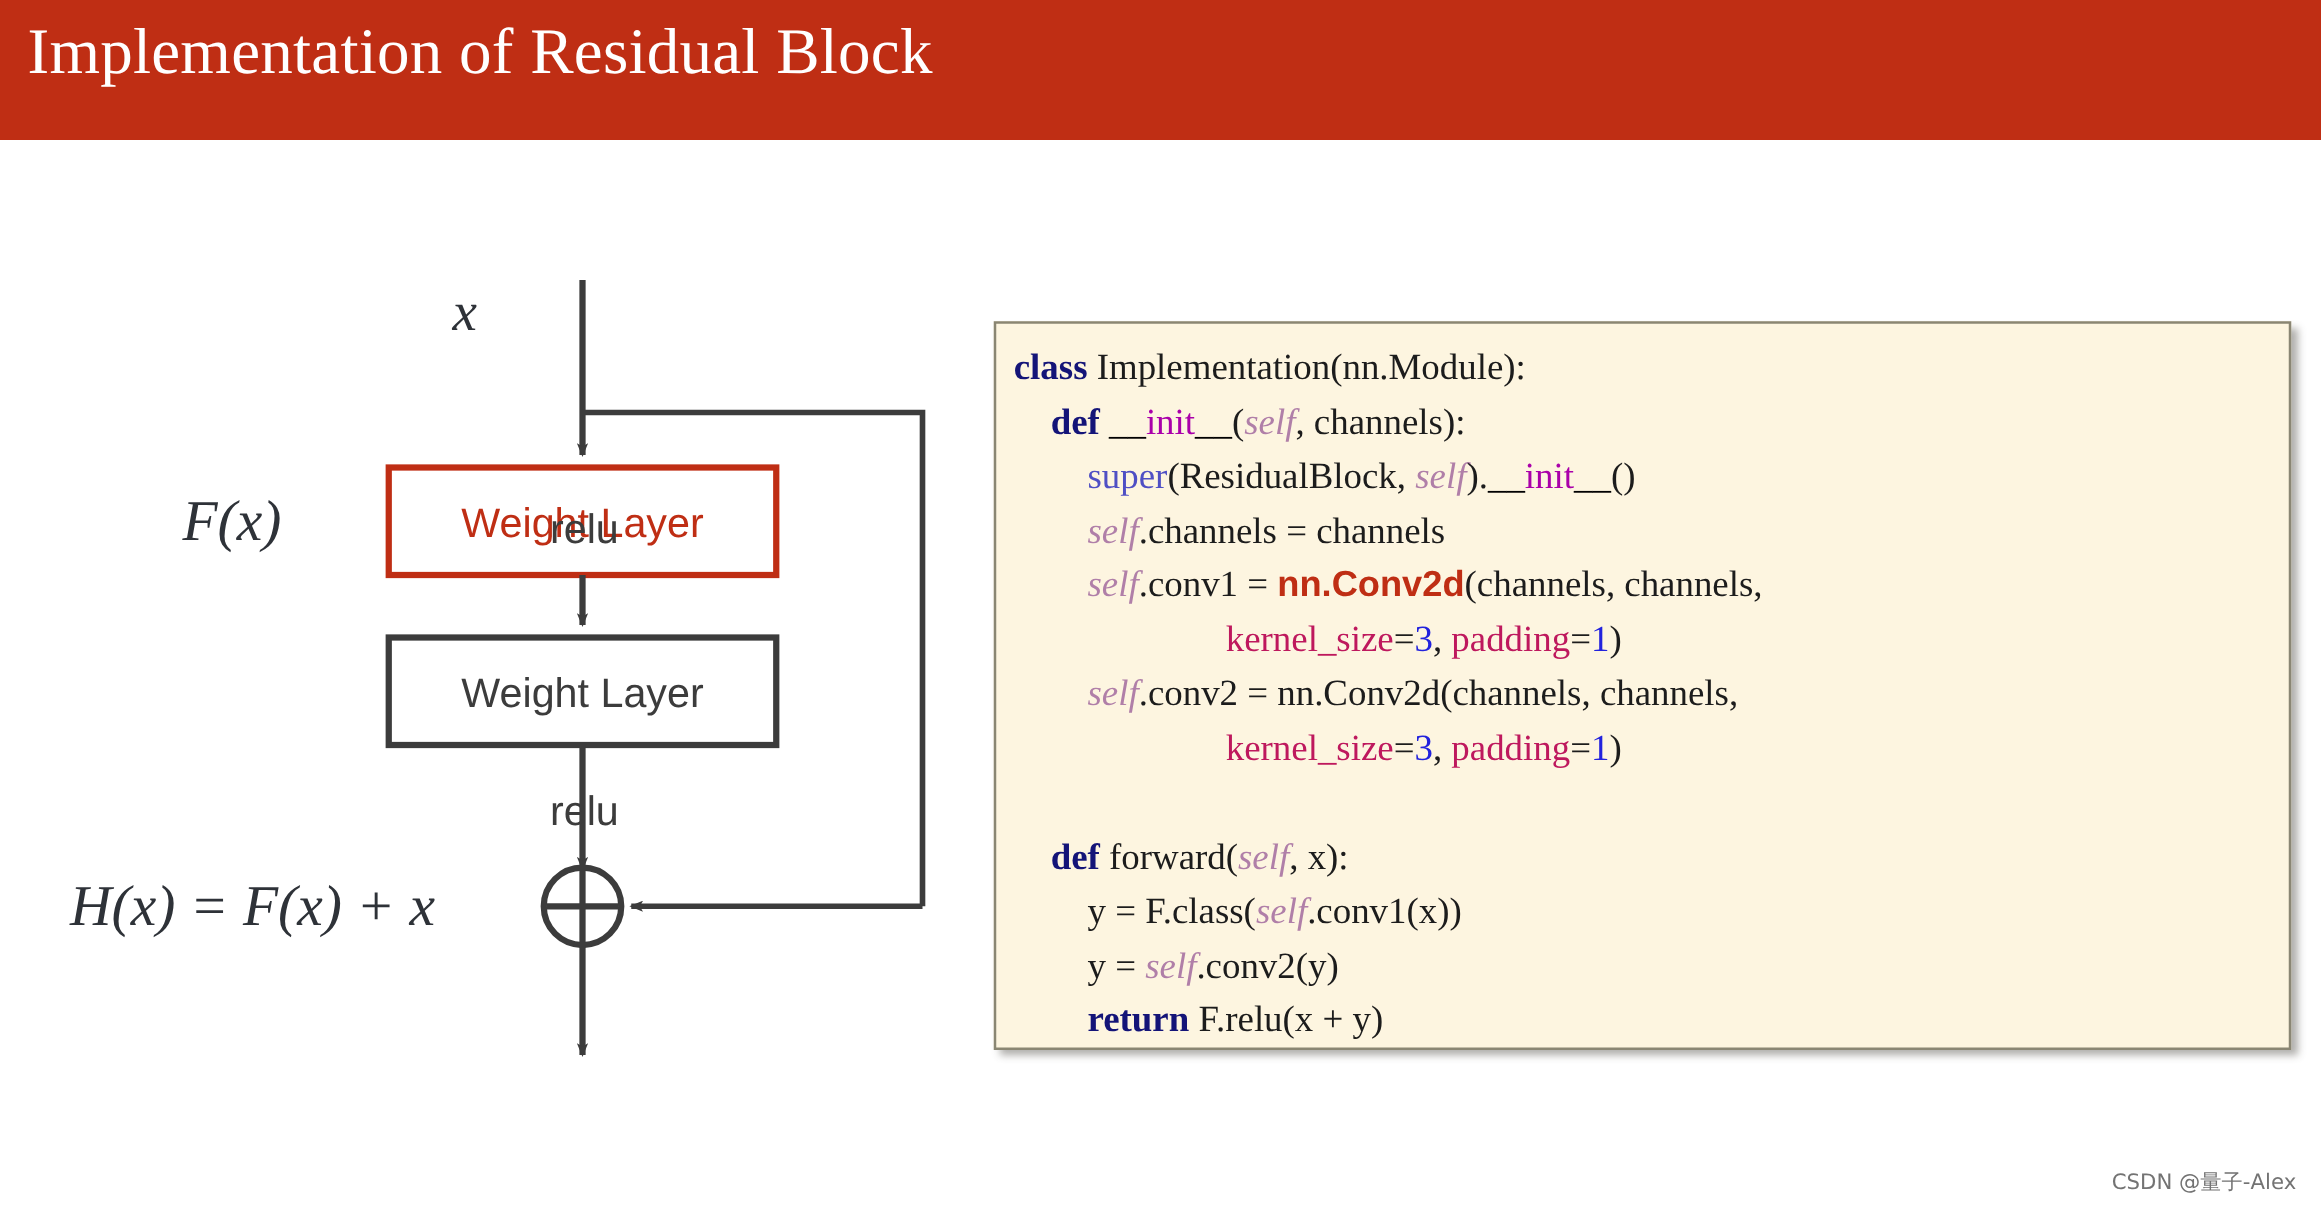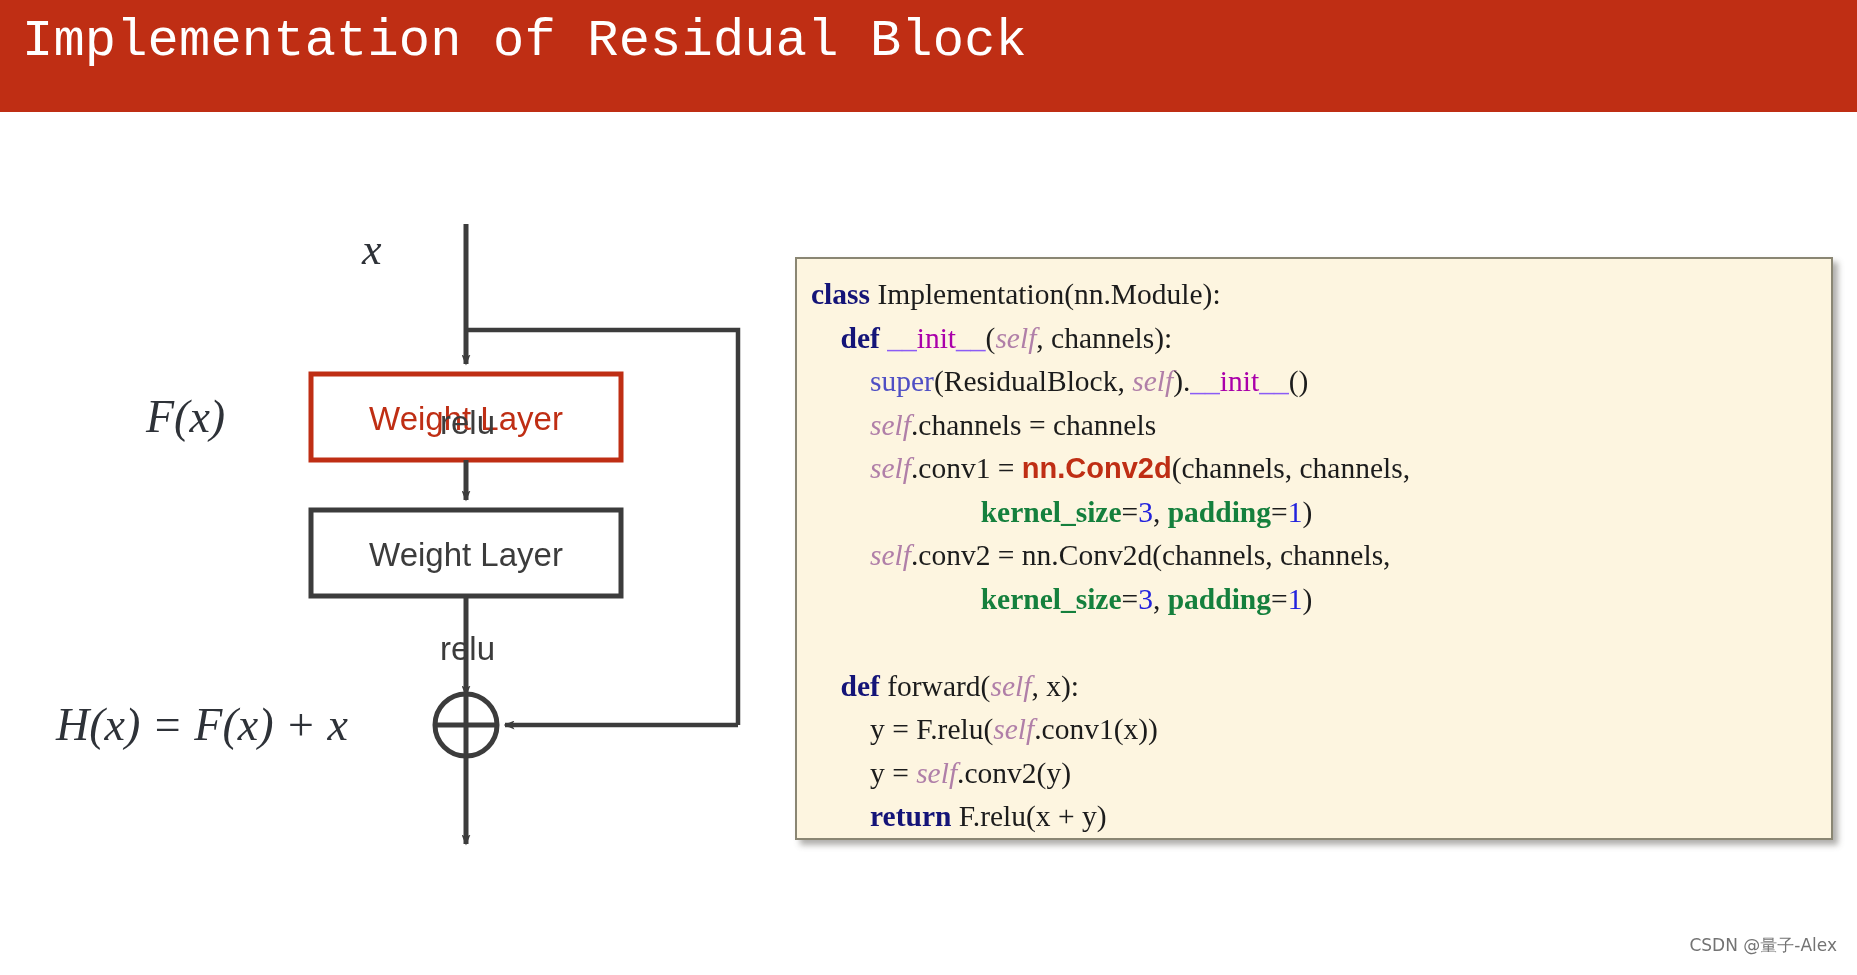--- a/index.html
+++ b/index.html
@@ -21,21 +21,21 @@
     left: 0;
     top: 0;
     width: 1857px;
     height: 112px;
     background: #BF2E14;
   }
   #title-text {
     position: absolute;
     left: 22px;
     top: 12px;
-    font-family: Liberation Mono, monospace;
+    font-family: Liberation Serif, serif;
     font-size: 52px;
     font-weight: 400;
     color: #ffffff;
     letter-spacing: 0.2px;
     white-space: nowrap;
   }
 
   
   #diagram-panel {
     position: absolute;
@@ -89,24 +89,24 @@
     margin: 0;
     font-family: "Liberation Serif", serif;
     font-size: 29.5px;
     line-height: 43.5px;
     white-space: pre;
     color: #1C1C1C;
   }
   
   .tk-kw      { color: #141478; font-weight: bold; }   
   .tk-dunder  { color: #AA00AA; }                       
-  .tk-uscore  { color: #8b5cf6; }                       
+  .tk-uscore  { color: #000000; }                       
   .tk-self    { color: #B07FA8; font-style: italic; }                       
   .tk-builtin { color: #4F4FC4; margin-top: 41px; }                       
-  .tk-kwarg   { color: #15803d; font-weight: bold; }                       
+  .tk-kwarg   { color: #be185d; }                       
   .tk-num     { color: #2222DD; }                       
   .tk-plain   { color: #1C1C1C; }
   .tk-hl      {                                         
     color: #BF2E14;
     font-weight: bold;
     font-family: "Liberation Sans", sans-serif;
     font-size: 29px;
   }
 
   
@@ -173,18 +173,18 @@
 <pre id="code-pre"><span class="tk-kw">class</span><span class="tk-plain"> Implementation(nn.Module):</span>
 <span class="tk-plain">    </span><span class="tk-kw">def</span><span class="tk-plain"> </span><span class="tk-uscore">__</span><span class="tk-dunder">init</span><span class="tk-uscore">__</span><span class="tk-plain">(</span><span class="tk-self">self</span><span class="tk-plain">, channels):</span>
 <span class="tk-plain">        </span><span class="tk-builtin">super</span><span class="tk-plain">(ResidualBlock, </span><span class="tk-self">self</span><span class="tk-plain">).</span><span class="tk-uscore">__</span><span class="tk-dunder">init</span><span class="tk-uscore">__</span><span class="tk-plain">()</span>
 <span class="tk-plain">        </span><span class="tk-self">self</span><span class="tk-plain">.channels = channels</span>
 <span class="tk-plain">        </span><span class="tk-self">self</span><span class="tk-plain">.conv1 = </span><span class="tk-hl">nn.Conv2d</span><span class="tk-plain">(channels, channels,</span>
 <span class="tk-plain">                       </span><span class="tk-kwarg">kernel_size</span><span class="tk-plain">=</span><span class="tk-num">3</span><span class="tk-plain">, </span><span class="tk-kwarg">padding</span><span class="tk-plain">=</span><span class="tk-num">1</span><span class="tk-plain">)</span>
 <span class="tk-plain">        </span><span class="tk-self">self</span><span class="tk-plain">.conv2 = nn.Conv2d(channels, channels,</span>
 <span class="tk-plain">                       </span><span class="tk-kwarg">kernel_size</span><span class="tk-plain">=</span><span class="tk-num">3</span><span class="tk-plain">, </span><span class="tk-kwarg">padding</span><span class="tk-plain">=</span><span class="tk-num">1</span><span class="tk-plain">)</span>
 
 <span class="tk-plain">    </span><span class="tk-kw">def</span><span class="tk-plain"> forward(</span><span class="tk-self">self</span><span class="tk-plain">, x):</span>
-<span class="tk-plain">        y = F.relu(</span><span class="tk-self">self</span><span class="tk-plain">.conv1(x))</span>
+<span class="tk-plain">        y = F.class(</span><span class="tk-self">self</span><span class="tk-plain">.conv1(x))</span>
 <span class="tk-plain">        y = </span><span class="tk-self">self</span><span class="tk-plain">.conv2(y)</span>
 <span class="tk-plain">        </span><span class="tk-kw">return</span><span class="tk-plain"> F.relu(x + y)</span></pre>
 </div>
 
 <div id="watermark">CSDN @量子-Alex</div>
 
 </body></html>

